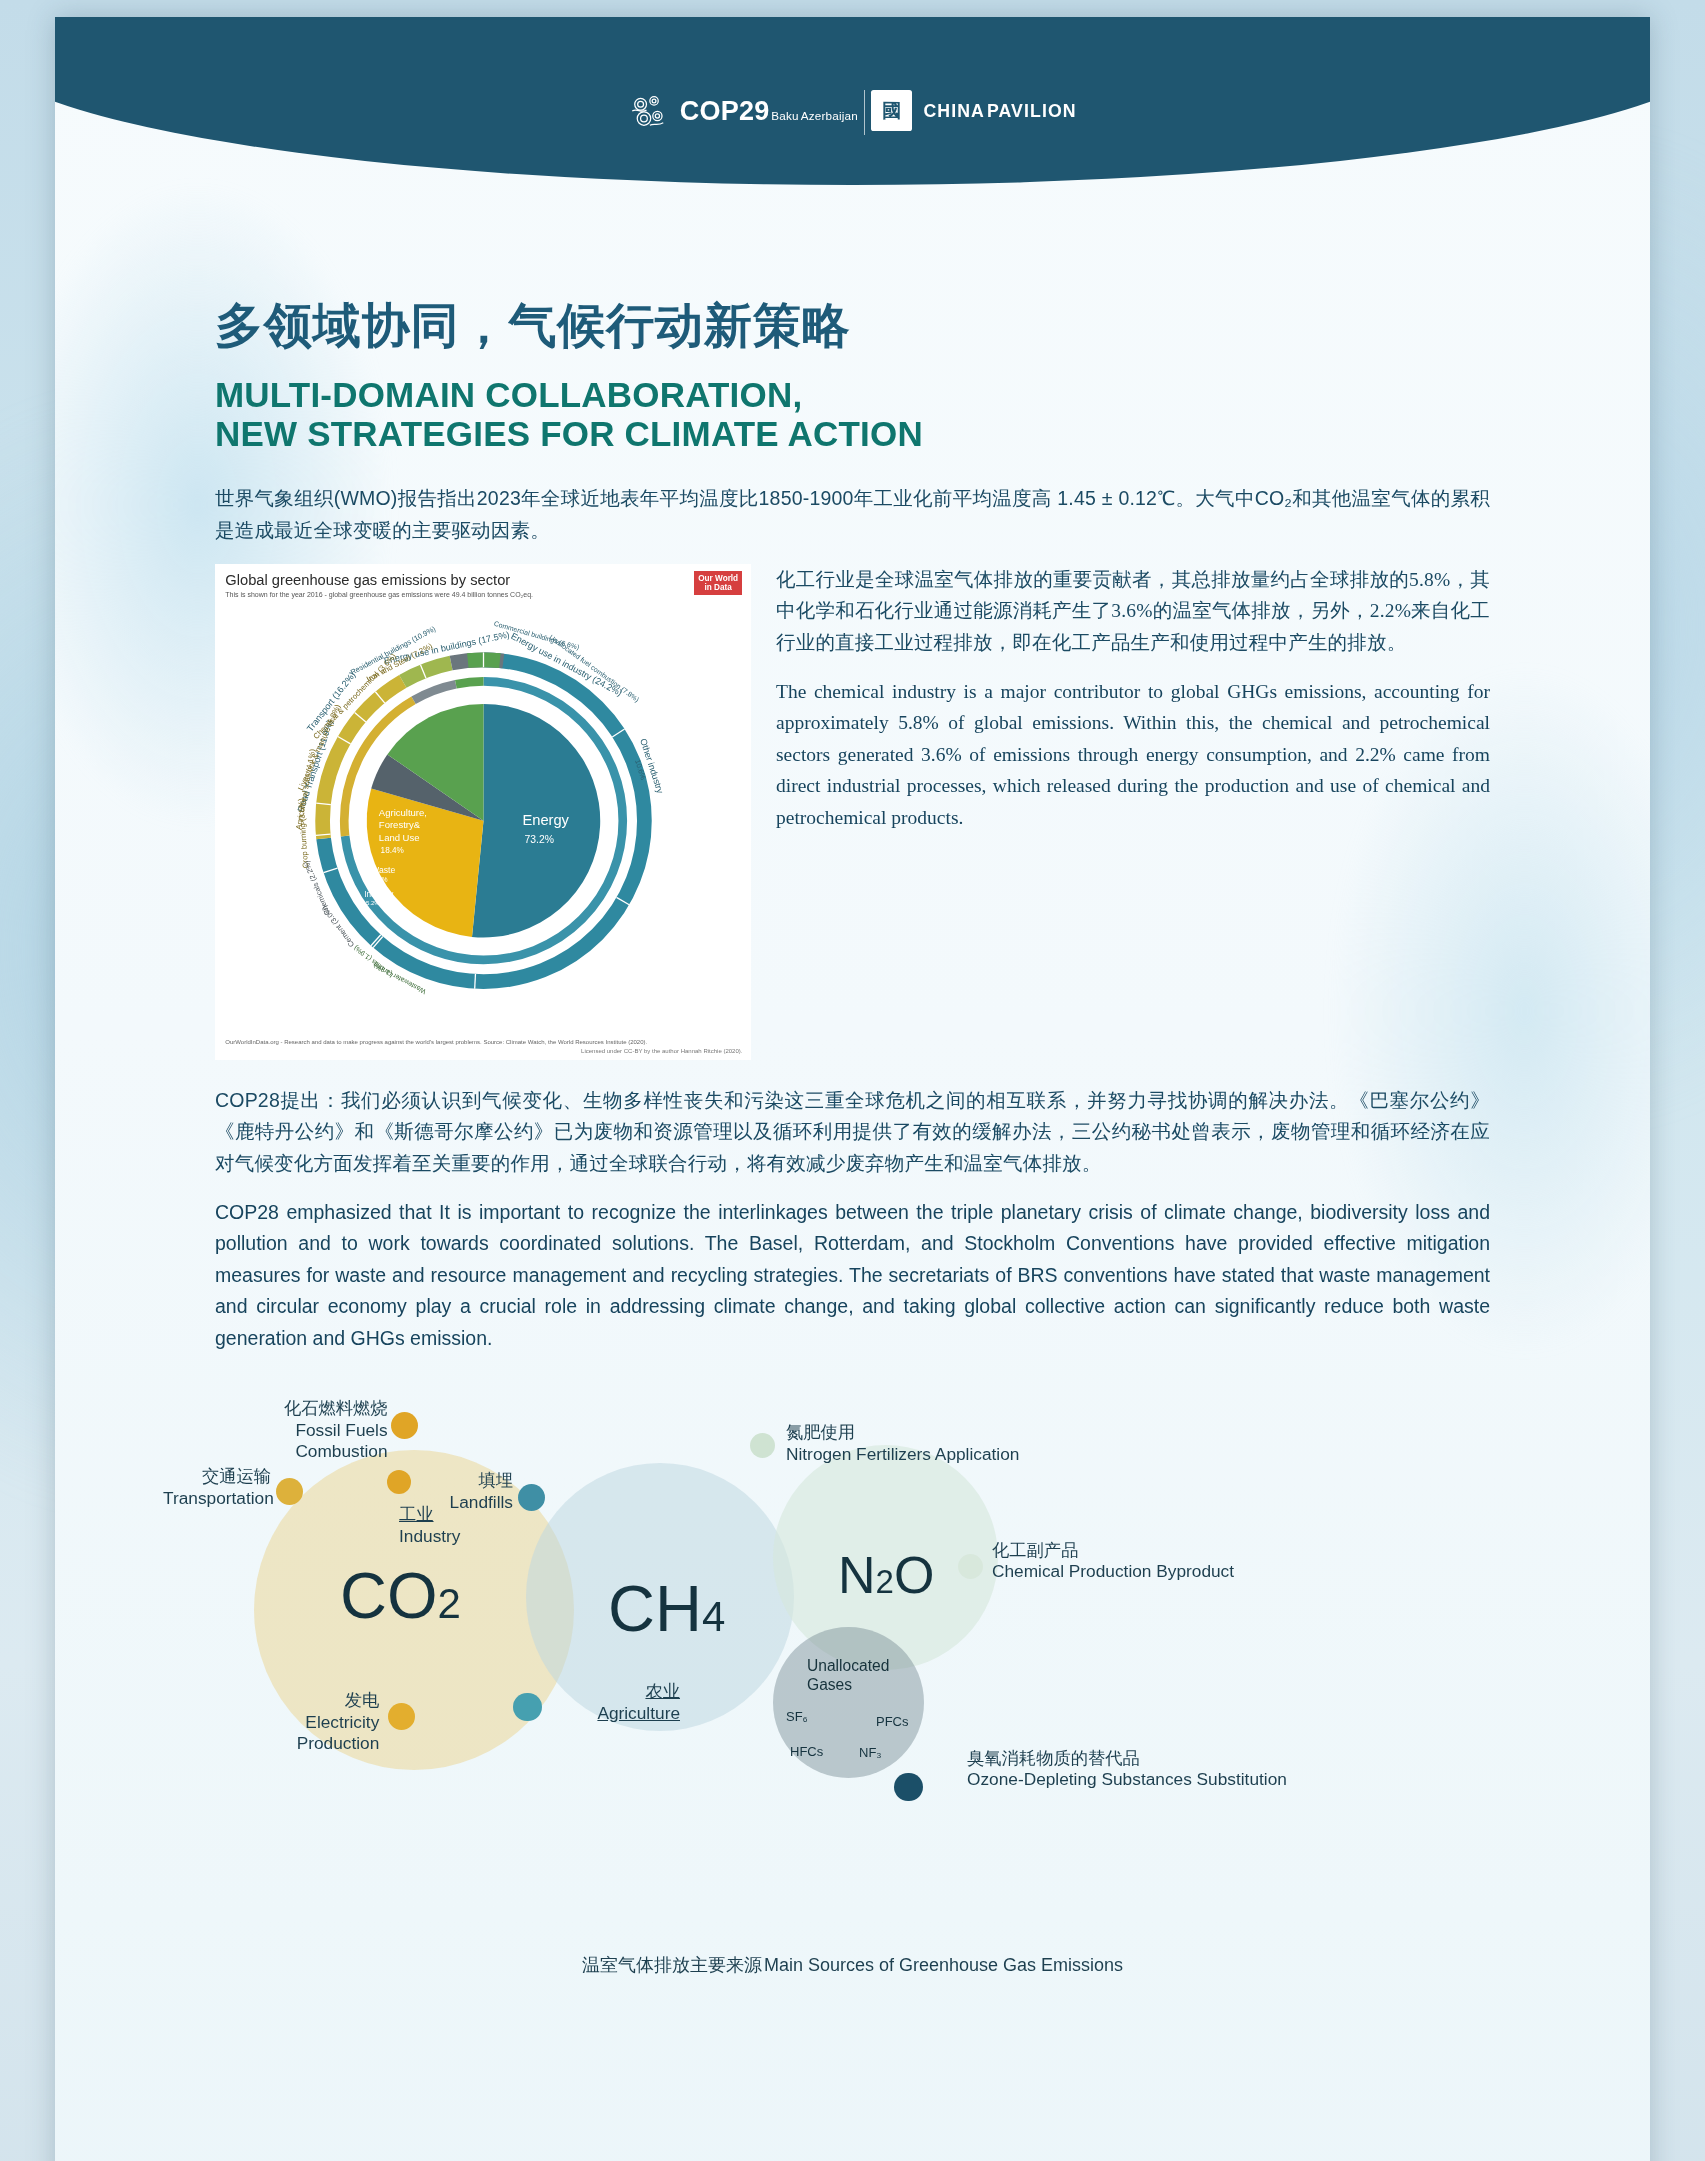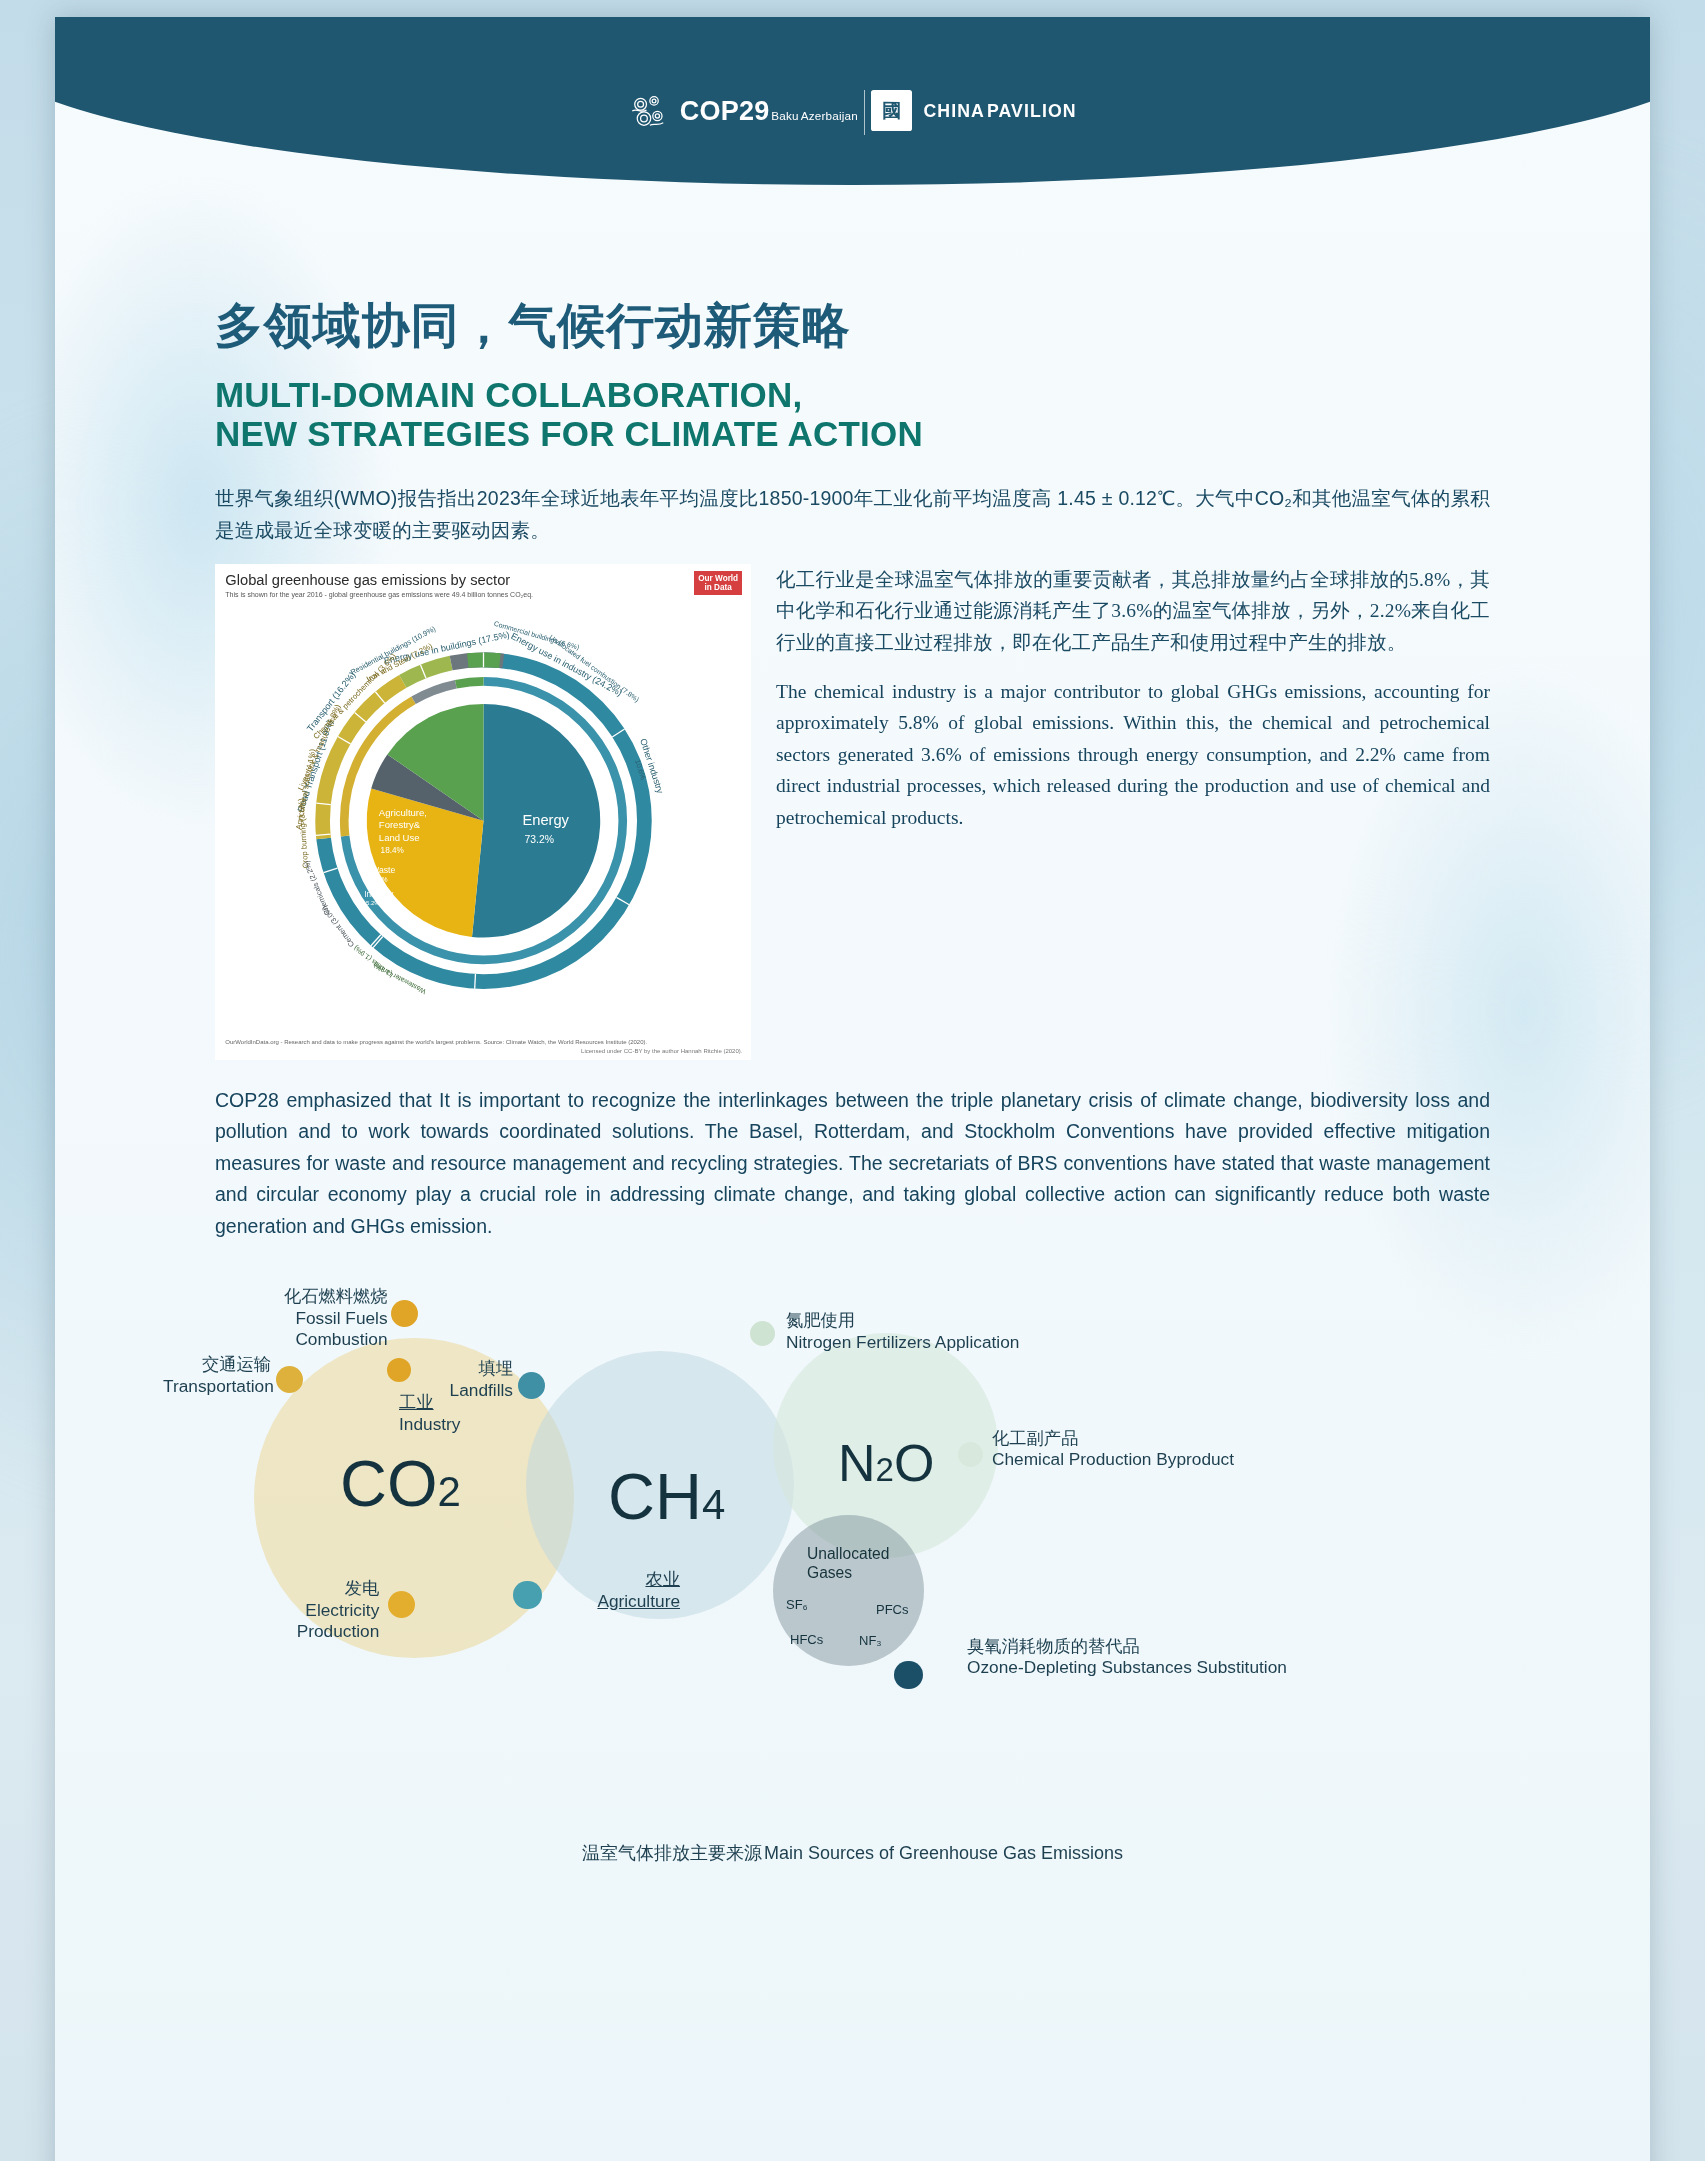--- a/index.html
+++ b/index.html
@@ -310,20 +310,21 @@
 Source: Climate Watch, the World Resources Institute (2020).</div>
         <div class="fig-lic">Licensed under CC-BY by the author Hannah Ritchie (2020).</div>
       </div>
 
       <div class="side-text">
         <p class="para cn">化工行业是全球温室气体排放的重要贡献者，其总排放量约占全球排放的5.8%，其中化学和石化行业通过能源消耗产生了3.6%的温室气体排放，另外，2.2%来自化工行业的直接工业过程排放，即在化工产品生产和使用过程中产生的排放。</p>
         <p class="para en">The chemical industry is a major contributor to global GHGs emissions, accounting for approximately 5.8% of global emissions. Within this, the chemical and petrochemical sectors generated 3.6% of emissions through energy consumption, and 2.2% came from direct industrial processes, which released during the production and use of chemical and petrochemical products.</p>
       </div>
     </div>
 
+    <p class="para cn">COP28提出：我们必须认识到气候变化、生物多样性丧失和污染这三重全球危机之间的相互联系，并努力寻找协调的解决办法。《巴塞尔公约》《鹿特丹公约》和《斯德哥尔摩公约》已为废物和资源管理以及循环利用提供了有效的缓解办法，三公约秘书处曾表示，废物管理和循环经济在应对气候变化方面发挥着至关重要的作用，通过全球联合行动，将有效减少废弃物产生和温室气体排放。</p>
     <p class="para en">COP28 emphasized that It is important to recognize the interlinkages between the triple planetary crisis of climate change, biodiversity loss and pollution and to work towards coordinated solutions. The Basel, Rotterdam, and Stockholm Conventions have provided effective mitigation measures for waste and resource management and recycling strategies. The secretariats of BRS conventions have stated that waste management and circular economy play a crucial role in addressing climate change, and taking global collective action can significantly reduce both waste generation and GHGs emission.</p>
 
     <div class="bubbles">
 
       <div class="bub" style="left:39px; top:78px; width:320px; height:320px; background:rgba(233,205,122,0.42);"></div>
       <div class="bub" style="left:311px; top:91px; width:268px; height:268px; background:rgba(190,215,225,0.52);"></div>
       <div class="bub" style="left:558px; top:73px; width:225px; height:225px; background:rgba(214,232,220,0.60);"></div>
       <div class="bub" style="left:558px; top:255px; width:151px; height:151px; background:rgba(120,140,148,0.45);"></div>
 
       <div class="gas-label" style="left:125px; top:186px; font-size:65px;">

